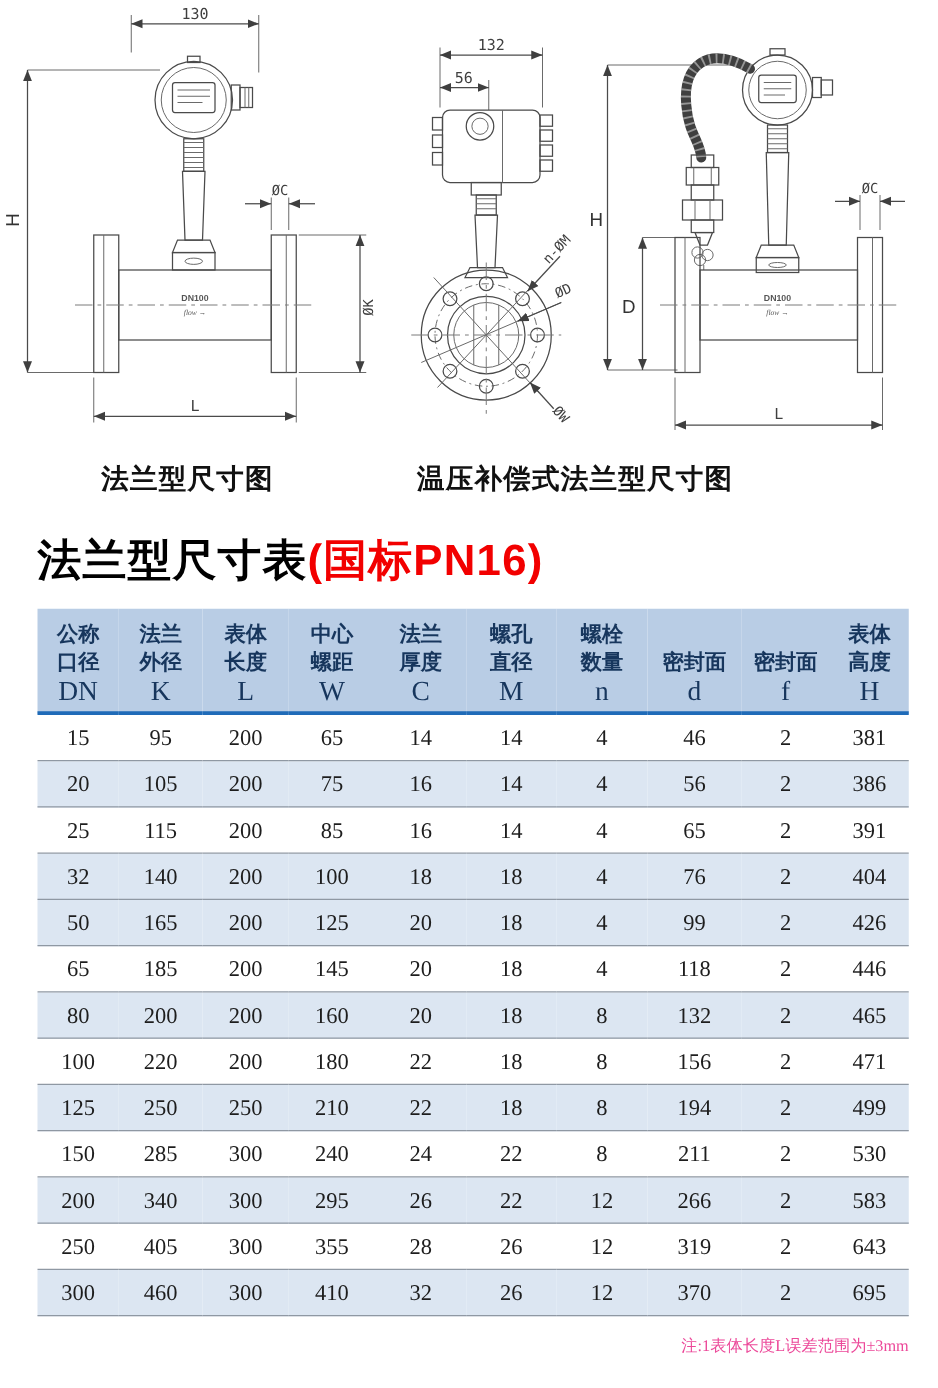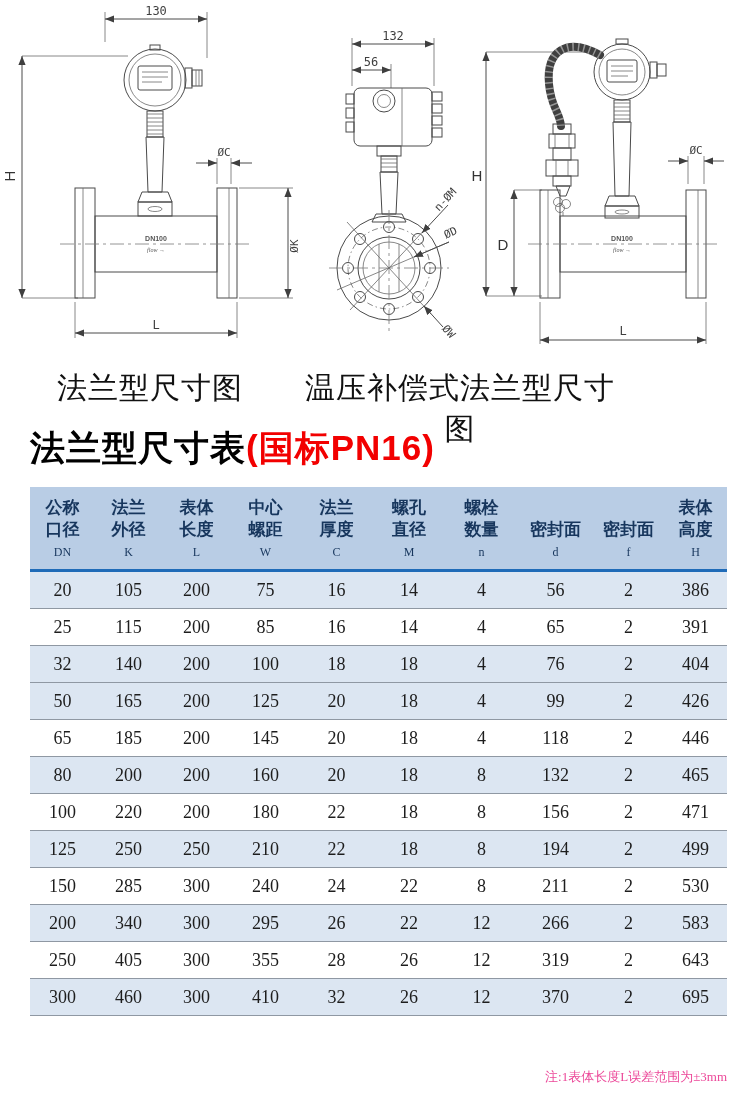--- a/index.html
+++ b/index.html
@@ -11,39 +11,39 @@
   svg .ln{stroke:#4a4a4a;stroke-width:1;fill:none;}
   svg .thin{stroke:#6a6a6a;stroke-width:.8;fill:none;}
   svg .cl{stroke:#7a7a7a;stroke-width:.8;fill:none;stroke-dasharray:14 4 3 4;}
   svg text{fill:#3f3f3f;font-family:"DejaVu Sans Mono",monospace;}
   svg .dimnum{font-size:12px;}
   svg .dimsym{font-size:11px;}
   svg .dimbig{font-size:15px;font-family:"Liberation Sans",sans-serif;fill:#333;}
   svg .tiny{font-size:7px;font-weight:bold;fill:#555;font-family:"Liberation Sans",sans-serif;}
   svg .tiny2{font-size:6px;font-style:italic;fill:#555;font-family:"Liberation Serif",serif;}
 
-  .caption{position:absolute;top:368px;font-weight:400;font-size:30px;color:#111;
+  .caption{position:absolute;top:368px;font-weight:700;font-size:22px;color:#111;
            text-align:center;letter-spacing:1px;}
   .caption.left{left:40px;width:220px;}
   .caption.right{left:295px;width:330px;}
 
   
   .title{position:absolute;left:30px;top:425px;font-size:35px;font-weight:700;
          color:#000;letter-spacing:1px;white-space:nowrap;}
   .title .red{color:var(--accent-red,#f20000);}
 
   
   table.dim-table{position:absolute;left:30px;top:487px;width:697px;
         border-collapse:collapse;table-layout:fixed;}
   .dim-table thead th{background:var(--header-bg,#b9cde5);vertical-align:bottom;
         padding:10px 0 5px;border-bottom:3px solid var(--header-rule,#1f6bb8);
         font-size:17px;color:#17365d;font-weight:700;margin-left:30px;}
   .dim-table th .cn-line{line-height:22px;}
   .dim-table th .letter{font-family:"Liberation Serif",serif;font-weight:400;
-        font-size:12px;line-height:23px;}
+        font-size:22px;line-height:23px;}
   .dim-table tbody td{height:34px;text-align:center;
         font-family:"Liberation Serif",serif;font-size:18px;color:#1d1d1d;
         border-top:1px solid #8f98a3;}
   .dim-table tbody tr:first-child td{border-top:none;}
   .dim-table tbody tr:last-child td{border-bottom:1px solid #8f98a3;}
   .dim-table tbody tr.alt{background:var(--row-alt,#dce6f2);}
 
   
   .note{position:absolute;right:23px;top:1068px;font-size:13px;color:#ec4899;font-family:Liberation Serif, serif;}
 </style>
@@ -320,20 +320,32 @@
             <div class="letter">f</div>
           </th>
           <th>
             <div class="cn-line">表体</div>
             <div class="cn-line">高度</div>
             <div class="letter">H</div>
           </th>
         </tr>
       </thead>
     <tbody id="tbody-rows">
+        <tr>
+          <td>15</td>
+          <td>95</td>
+          <td>200</td>
+          <td>65</td>
+          <td>14</td>
+          <td>14</td>
+          <td>4</td>
+          <td>46</td>
+          <td>2</td>
+          <td>381</td>
+        </tr>
         <tr class="alt">
           <td>20</td>
           <td>105</td>
           <td>200</td>
           <td>75</td>
           <td>16</td>
           <td>14</td>
           <td>4</td>
           <td>56</td>
           <td>2</td>

